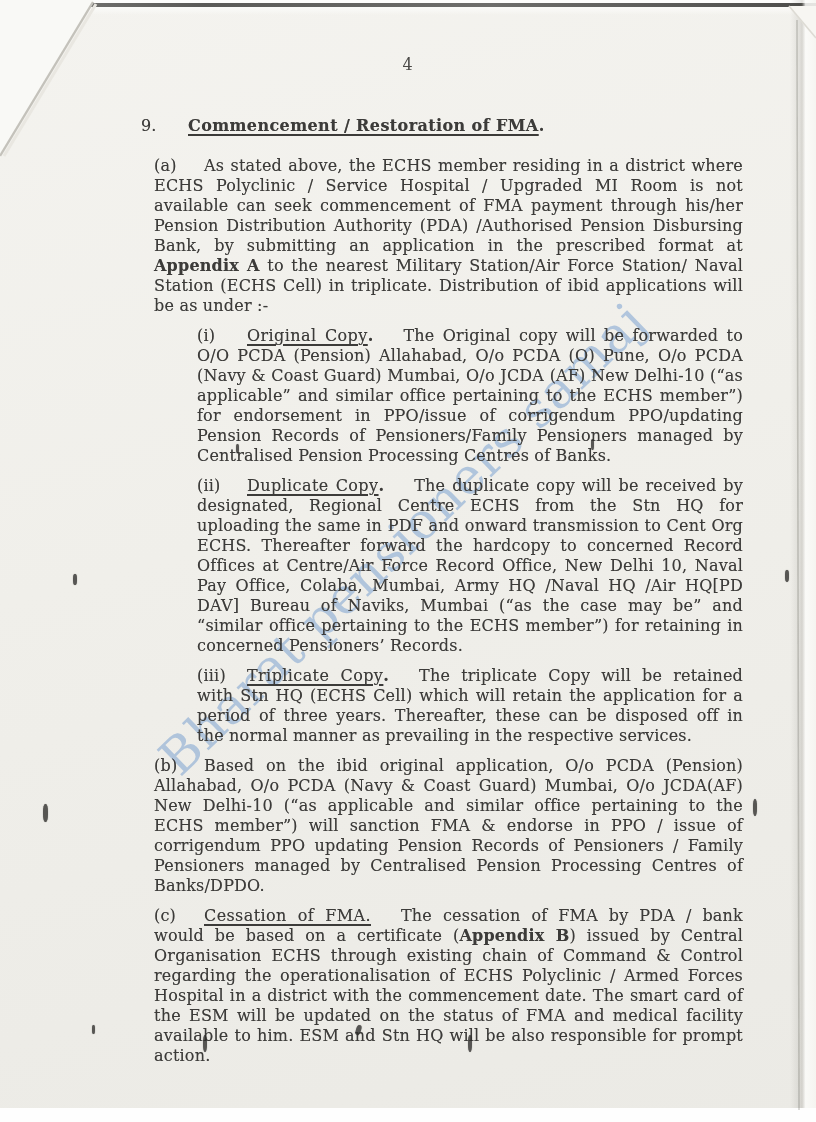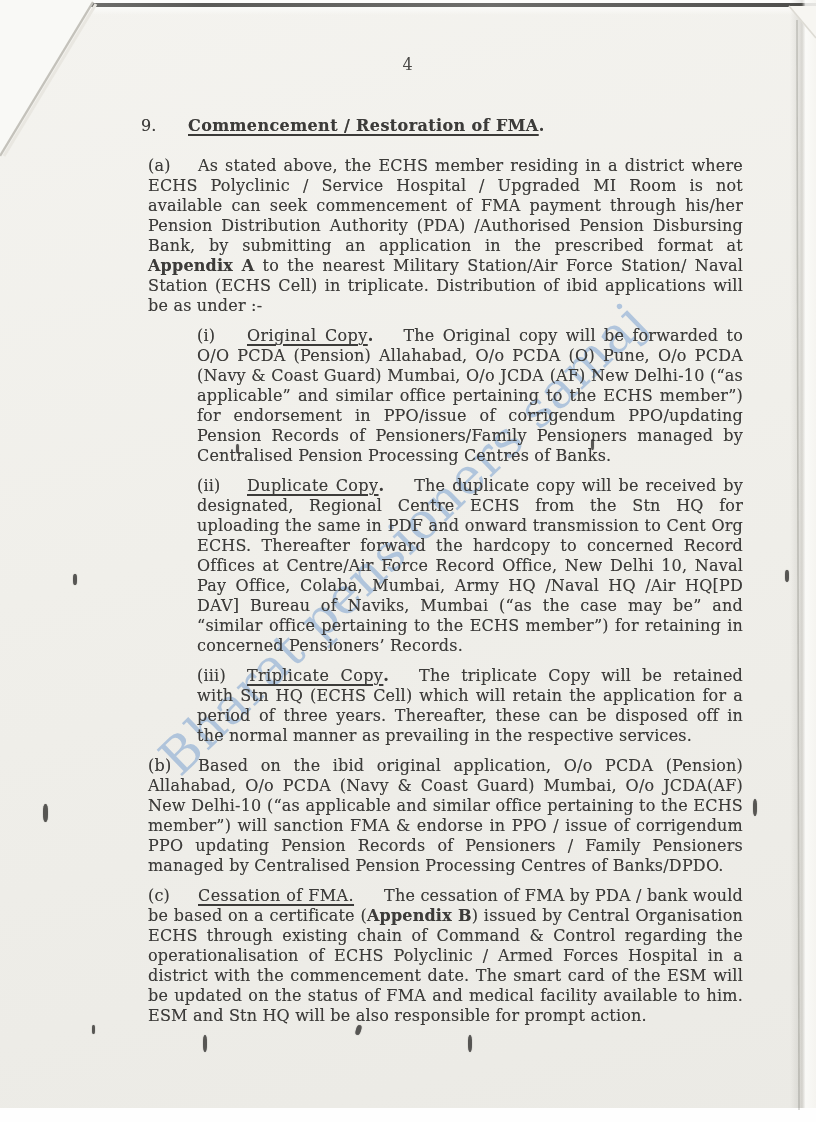--- a/index.html
+++ b/index.html
@@ -35,21 +35,21 @@
   .heading { position:absolute; top:115px; left:117px; z-index:2; font-size:16px; line-height:22px;
              text-shadow:0 0 .6px rgba(70,70,70,.5);margin-left:24px; }
   .h-num   { display:inline-block; min-width:47px; }
   .h-title { font-weight:bold; letter-spacing:.4px;
              text-decoration:underline; text-underline-offset:3px; text-decoration-thickness:1.6px; }
   .h-dot   { font-weight:bold; }
 
   .doc-body { position:absolute; top:156px; left:140px; width:603px; z-index:2;
               font-size:16px; line-height:20px; letter-spacing:.2px;
               text-shadow:0 0 .6px rgba(70,70,70,.5); }
-  .para { text-align:justify; margin:0 0 10px 8px; }
+  .para { text-align:justify; margin:0 0 10px 14px; }
   .para.sub { margin-left:57px; }
   .plabel { display:inline-block; min-width:50px; }
   .tabgap { display:inline-block; width:30px; }
   .seg.bold { font-weight:bold; }
   .seg.bold-underline { font-weight:normal; letter-spacing:.4px;
               text-decoration:underline; text-underline-offset:3px; text-decoration-thickness:1.5px; }
 
   .creases { position:absolute; left:0; top:0; z-index:3; pointer-events:none; }
 
   .artifact { position:absolute; background:#2d2c2a; border-radius:45%; opacity:.78; z-index:4;

